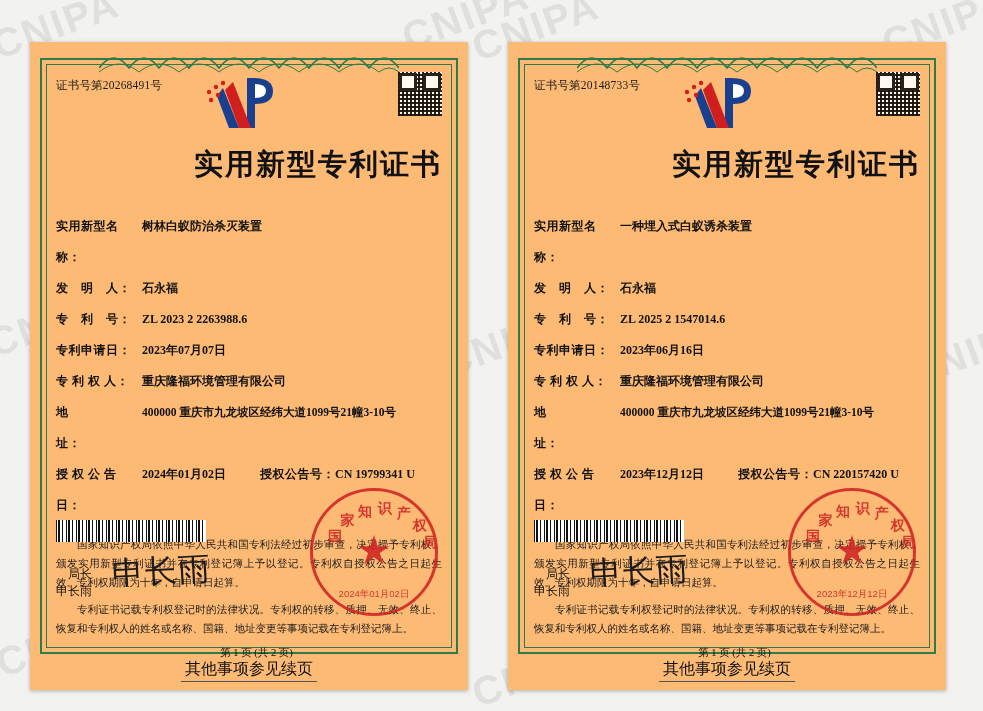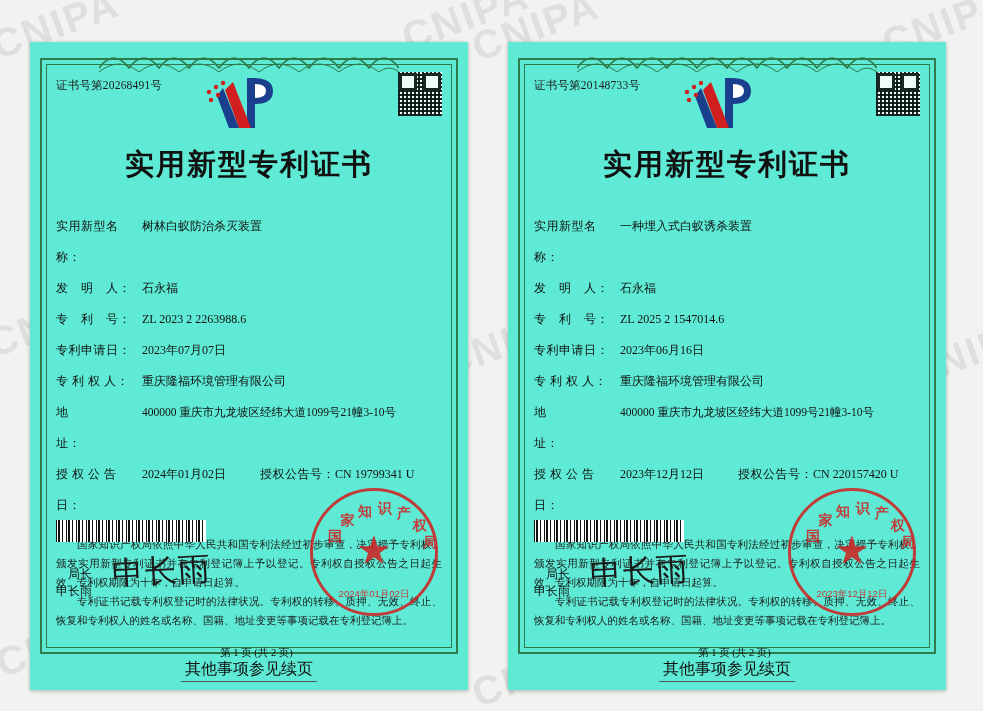--- a/index.html
+++ b/index.html
@@ -29,21 +29,21 @@
   }
   
   .sheet{
     position:absolute;
     top:0;left:0;
     width:983px;height:711px;
     z-index:1;
   }
   .cert{
     position:absolute;
-    background:#5eead4;
+    background:#fdba74;
     box-shadow:0 1px 4px rgba(0,0,0,.28);
   }
   .cert.left{ left:30px;  top:42px; width:438px; height:648px; }
   .cert.right{ left:508px; top:42px; width:438px; height:648px; }
 
   .border-outer{
     position:absolute;
     left:10px;top:16px;right:10px;bottom:36px;
     border:2px solid #2e7a4a;
   }
@@ -91,57 +91,58 @@
     opacity:.9;
   }
   .qr::before,.qr::after{
     content:"";position:absolute;width:12px;height:12px;
     border:3px solid #111;background:#fff;
   }
   .qr::before{left:1px;top:1px;}
   .qr::after{right:1px;top:1px;}
 
   .title{
-    text-align:center;
+    text-align:right;
     font-size:29px;
     font-weight:bold;
     letter-spacing:2px;
     margin-top:52px;
     color:#111;
     font-family:"DejaVu Serif","Liberation Serif",serif;
   }
 
   .fields{
     margin-top:26px;
   }
   .frow{
     display:flex;
     font-size:12px;
     line-height:31px;
     color:#111;
+    font-weight:bold;
   }
   .flabel{
     width:86px;
     flex:0 0 86px;
     letter-spacing:.5px;
   }
   .fval{flex:1 1 auto;}
   .fval.small{font-size:11.5px;}
   .frow.two .fval{flex:0 0 auto;}
   .pubno-label{margin-left:34px;width:auto;flex:0 0 auto;}
 
   .para{
     margin-top:14px;
     font-size:10.5px;
     line-height:19px;
     text-align:justify;
     text-indent:21px;
     color:#1a1a1a;
   }
-  .para.second{margin-top:0;}
+  .para.second{margin-top:8px;}
 
   
   .barcode{
     position:absolute;
     left:0;bottom:92px;
     width:150px;height:22px;
     background:repeating-linear-gradient(90deg,
       #111 0 1px,#fff 1px 2px,#111 2px 4px,#fff 4px 6px,
       #111 6px 7px,#fff 7px 10px);
   }

